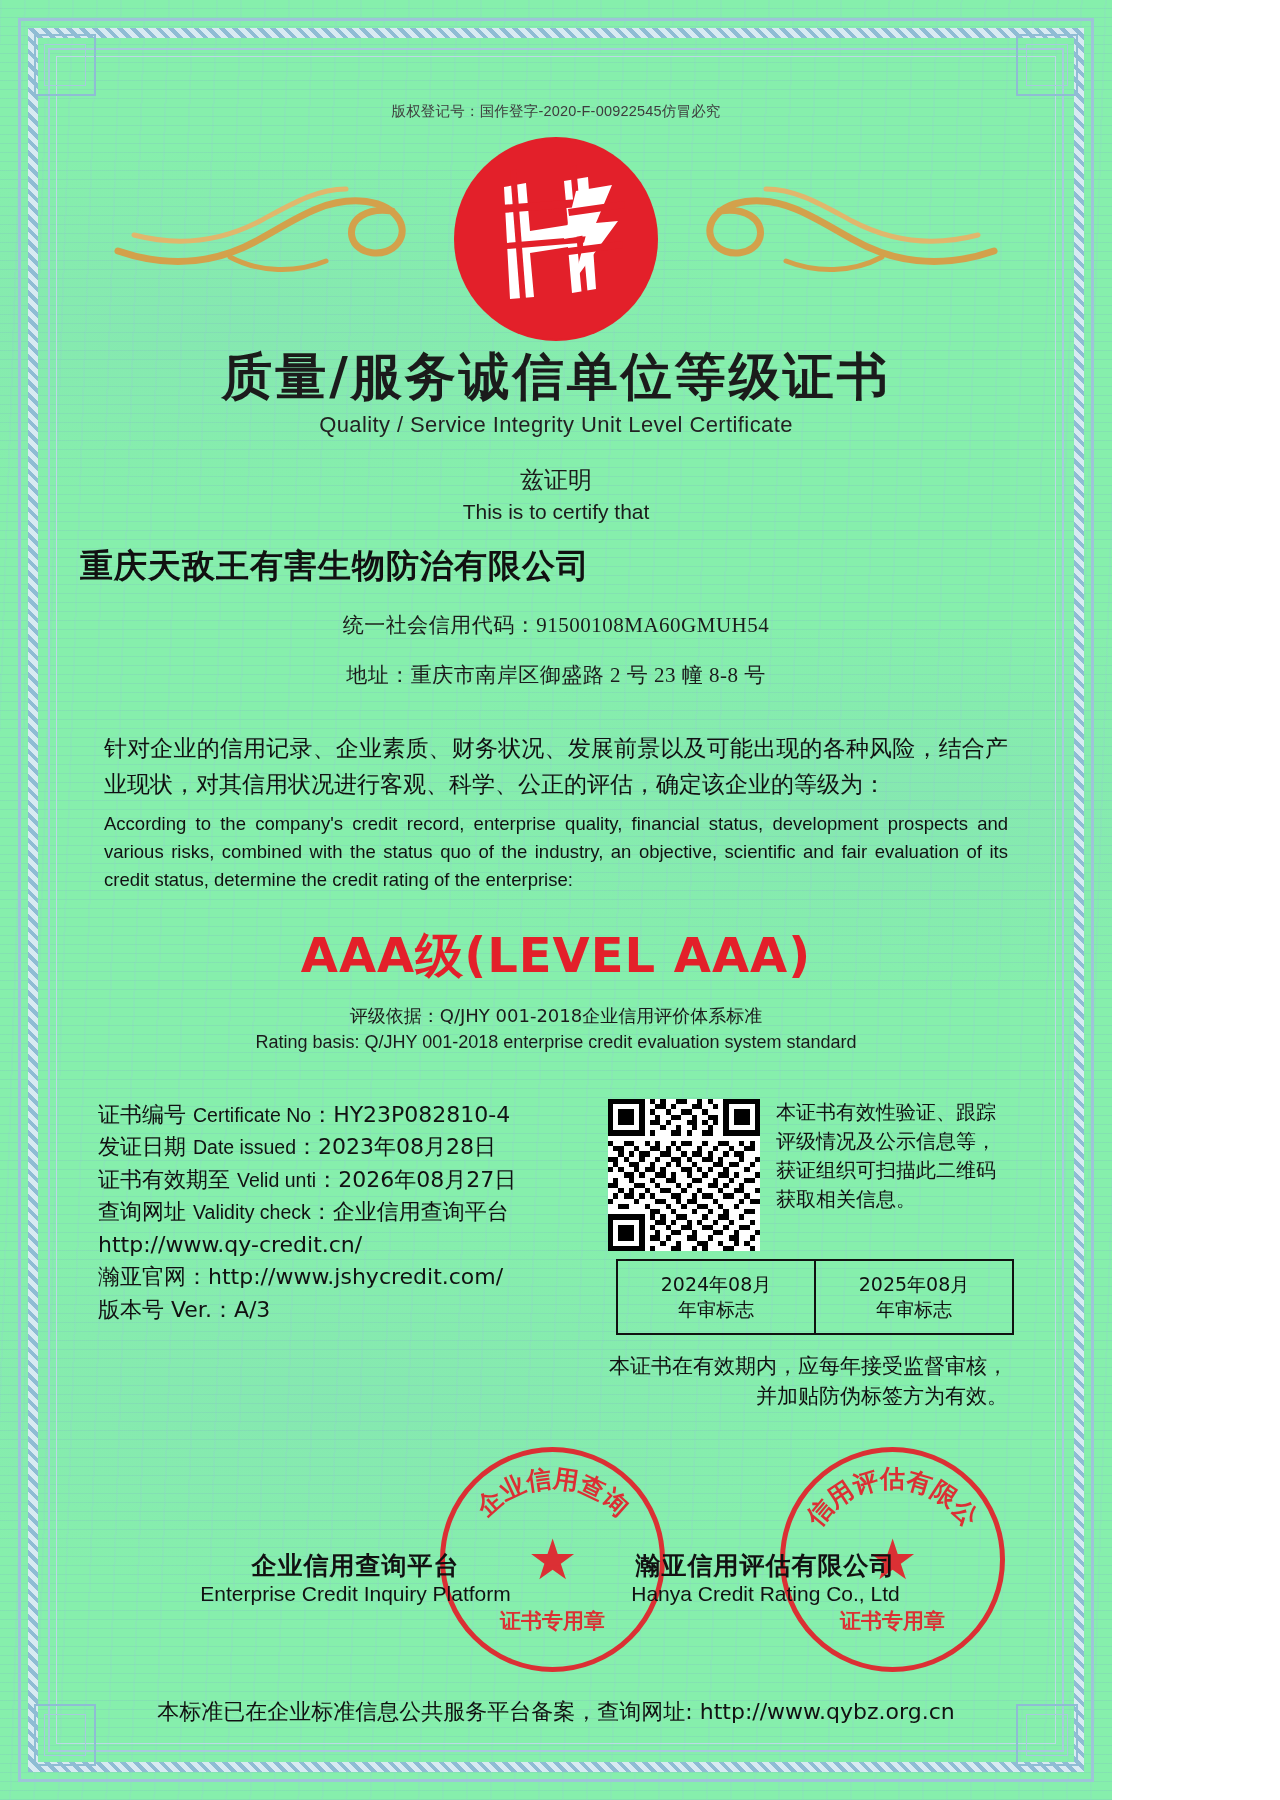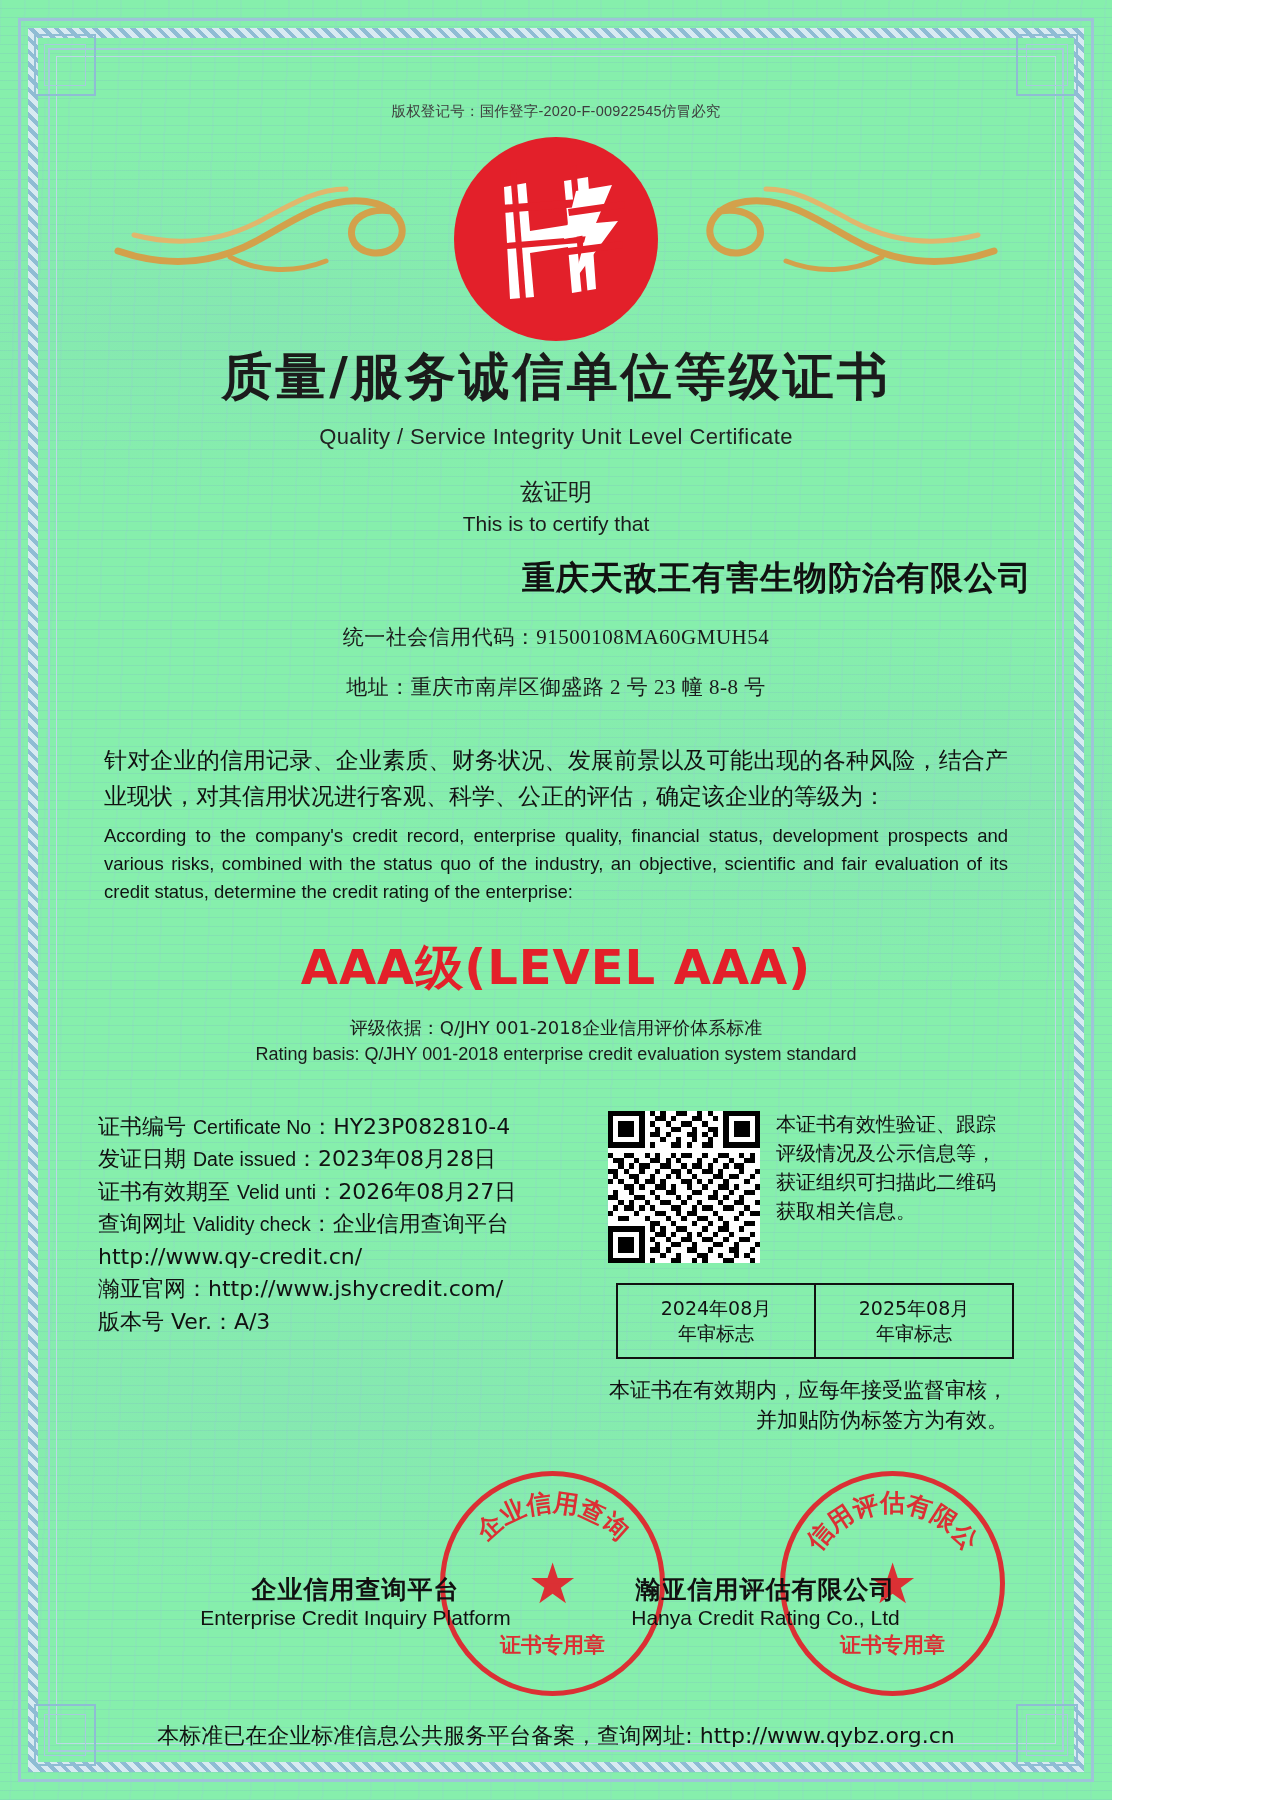--- a/index.html
+++ b/index.html
@@ -148,39 +148,38 @@
     font-weight: bold;
     color: #1b1b1b;
     letter-spacing: 3px;
     margin-top: 4px;
     font-family: "DejaVu Sans", "Liberation Sans", sans-serif;
   }
   .title-en {
     text-align: center;
     font-size: 22px;
     color: #222;
-    margin-top: 12px;
     letter-spacing: .4px;
   }
 
   .certify-cn {
     text-align: center;
     font-size: 24px;
     color: #1b1b1b;
     margin-top: 26px;
     font-family: "DejaVu Sans", "Liberation Sans", sans-serif;
   }
   .certify-en {
     text-align: center;
     font-size: 21px;
     color: #1b1b1b;
     margin-top: 4px;
   }
   .company {
-    text-align: right;
+    text-align: left;
     font-size: 33px;
     font-weight: bold;
     color: #111;
     margin-top: 20px;
     letter-spacing: 1px;
     font-family: "DejaVu Sans", "Liberation Sans", sans-serif;
   }
   .company-meta {
     text-align: center;
     font-size: 21px;
@@ -260,21 +259,21 @@
   .qr-note {
     font-size: 20px;
     line-height: 1.45;
     color: #111;
     padding-left: 16px;
     font-family: Liberation Mono, monospace;
   }
   .stamp-boxes {
     display: flex;
     gap: 0;
-    margin-top: 20px;
+    margin-top: 8px;
     margin-left: 8px;
   }
   .stamp-box {
     width: 196px;
     height: 72px;
     border: 2px solid #111;
     display: flex;
     flex-direction: column;
     align-items: center;
     justify-content: center;

